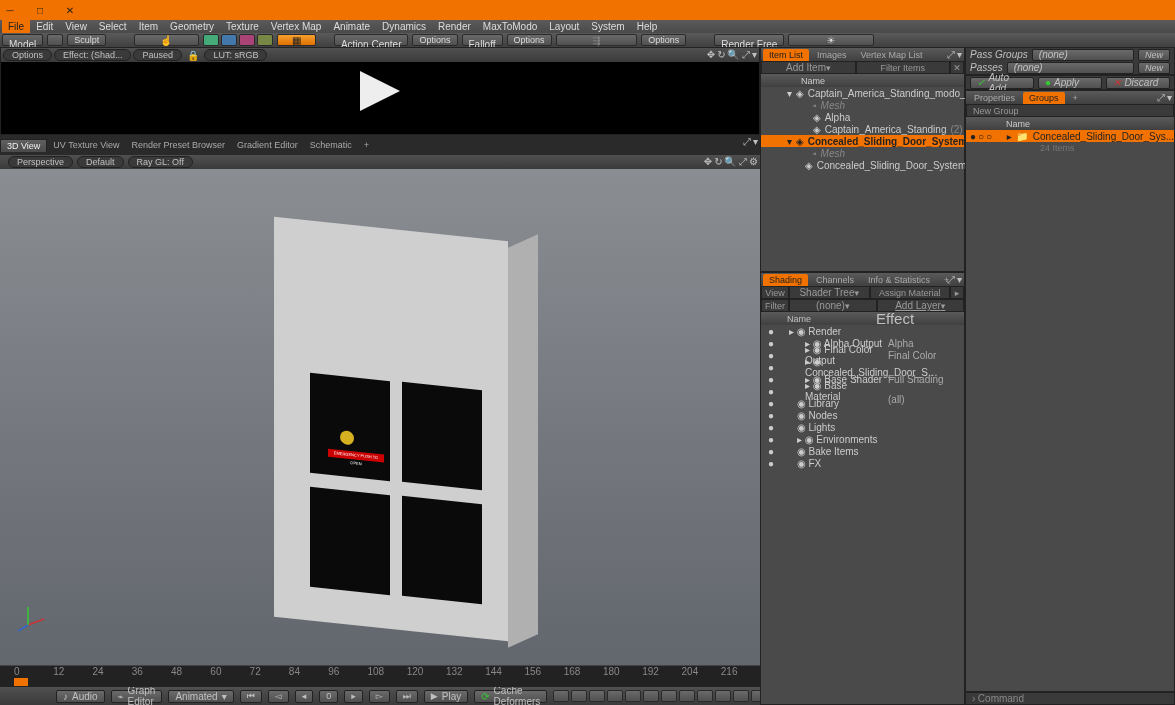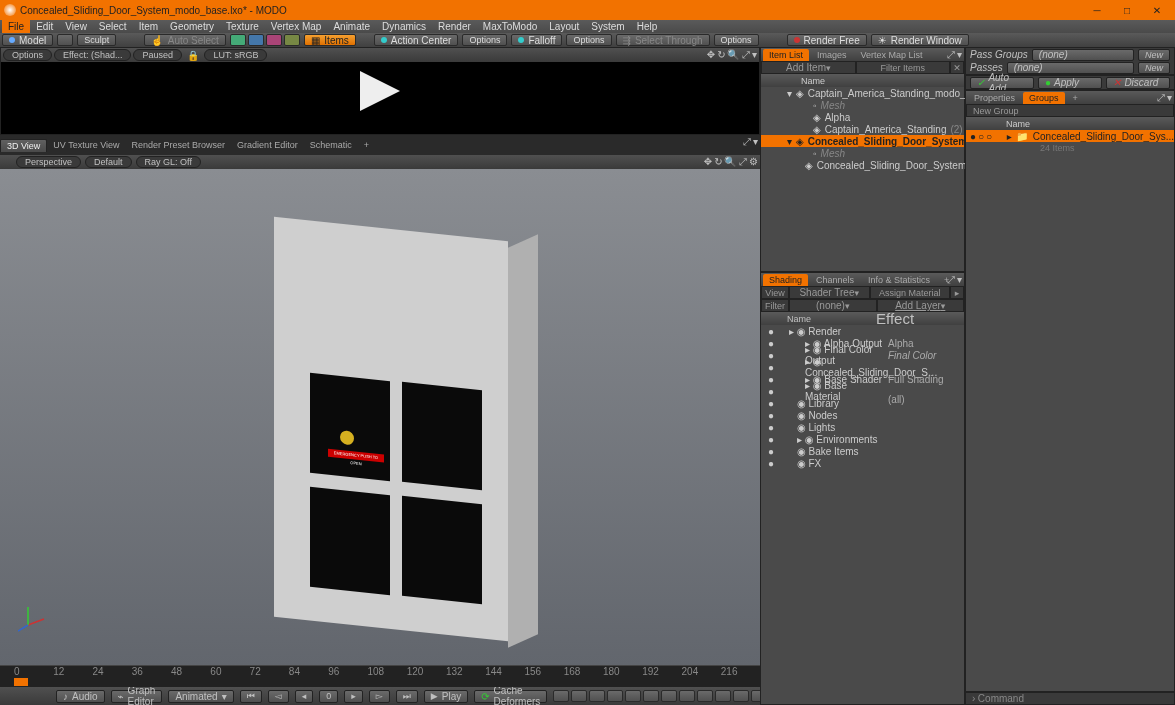--- a/index.html
+++ b/index.html
@@ -5,39 +5,39 @@
 * { margin: 0; padding: 0; box-sizing: border-box; font-family: Arial, sans-serif; font-size: 10px; user-select: none; }
 body { background: #3a3a3a; width: 1175px; height: 705px; overflow: hidden; color: #c0c0c0; }
 .title-bar { height: 20px; background: #f27200; display: flex; align-items: center; padding: 0 4px; font-size: 11px; color: #222; justify-content: space-between; }
 .title-left { display: flex; align-items: center; gap: 4px; }
 .title-right { display: flex; gap: 18px; align-items: center; padding-right: 8px; }
 .win-btn { width: 12px; height: 12px; display: inline-flex; align-items: center; justify-content: center; color: #222; }
 .menu-bar { height: 13px; background: linear-gradient(#5a5a5a,#4a4a4a); display: flex; align-items: center; padding: 0 2px; gap: 0; }
 .menu-item { padding: 0 6px; height: 13px; display: flex; align-items: center; color: #ddd; font-size: 10px; }
 .menu-item.active { background: #f27200; color: #222; }
 .toolbar { height: 14px; background: linear-gradient(#5a5a5a,#404040); display: flex; align-items: center; padding: 0 2px; gap: 4px; }
-.tool-btn { height: 12px; background: linear-gradient(#6a6a6a,#505050); border: 1px solid #2a2a2a; border-radius: 2px; padding: 0 6px; display: flex; align-items: center; gap: 4px; font-size: 9px; color: #ddd; }
+.tool-btn { height: 12px; background: linear-gradient(#6a6a6a,#505050); border: 1px solid #2a2a2a; border-radius: 2px; padding: 0 6px; display: flex; align-items: center; gap: 4px; font-size: 9px; color: #ddd; flex-direction: column; }
 .tool-btn.orange { background: linear-gradient(#f5a030,#e07000); color: #222; }
 .tool-btn .dot { width: 6px; height: 6px; border-radius: 50%; }
 .tool-btn .dot.cyan { background: #3cc; }
 .tool-btn .dot.red { background: #c33; }
 .icon-group { display: flex; gap: 2px; }
 .icon-btn { width: 16px; height: 12px; background: linear-gradient(#6a6a6a,#505050); border: 1px solid #2a2a2a; border-radius: 2px; display: flex; align-items: center; justify-content: center; }
 .main { display: flex; height: 658px; }
 .left-col { width: 760px; display: flex; flex-direction: column; }
 .right-col { width: 415px; display: flex; }
 .preview-panel { height: 88px; background: #000; border: 1px solid #222; position: relative; }
 .preview-header { height: 14px; background: linear-gradient(#505050,#3a3a3a); display: flex; align-items: center; gap: 2px; padding: 0 2px; position: relative; }
 .dropdown-chip { height: 12px; background: #3a3a3a; border: 1px solid #222; border-radius: 7px; padding: 0 8px; display: flex; align-items: center; font-size: 9px; }
 .preview-icons { position: absolute; right: 2px; top: 1px; display: flex; gap: 2px; }
 .play-icon { position: absolute; left: 50%; top: 50%; transform: translate(-50%,-50%); }
 .tabs-row { height: 20px; background: #2a2a2a; display: flex; align-items: center; position: relative; }
 .tab { padding: 0 6px; height: 13px; display: flex; align-items: center; font-size: 9px; color: #aaa; }
 .tab.active { background: linear-gradient(#606060,#4a4a4a); color: #eee; border: 1px solid #222; border-bottom: none; border-radius: 2px 2px 0 0; }
-.sub-toolbar { height: 14px; background: linear-gradient(#505050,#3a3a3a); display: flex; align-items: center; gap: 4px; padding: 0 16px; position: relative; }
+.sub-toolbar { height: 14px; background: linear-gradient(#505050,#3a3a3a); display: flex; align-items: center; gap: 4px; padding: 0 8px; position: relative; }
 .viewport { flex: 1; background: linear-gradient(#8a8d92 0%, #62666d 100%); position: relative; overflow: hidden; }
 .viewport-stats { position: absolute; right: 6px; bottom: 10px; text-align: right; font-size: 9px; color: #c5b060; line-height: 1.2; }
 .axis-gizmo { position: absolute; left: 18px; bottom: 32px; width: 30px; height: 30px; }
 .timeline { height: 22px; background: #222; border-top: 1px solid #444; position: relative; }
 .ruler { height: 12px; display: flex; font-size: 8px; color: #888; position: relative; padding-left: 14px; }
 .ruler span { flex: 1; text-align: left; }
 .transport { height: 18px; background: linear-gradient(#505050,#3a3a3a); display: flex; align-items: center; gap: 6px; padding: 0 56px; }
 .trans-btn { height: 13px; background: linear-gradient(#6a6a6a,#505050); border: 1px solid #222; border-radius: 2px; padding: 0 6px; display: flex; align-items: center; font-size: 9px; gap: 4px; }
 .panel-section { border: 1px solid #222; background: #3a3a3a; }
 .section-header { height: 13px; background: linear-gradient(#5a5a5a,#404040); display: flex; align-items: center; gap: 2px; padding: 0 2px; position: relative; }
@@ -59,24 +59,20 @@
 .wall-front { width: 234px; height: 400px; background: #cfcfcf; position: absolute; top: 0; left: 0; transform: skewY(6deg); }
 .wall-side { width: 30px; height: 400px; background: #b0b0b0; position: absolute; left: 234px; top: 12px; transform: skewY(-24deg); }
 .window { position: absolute; width: 80px; height: 100px; background: #0a0a0a; }
 .label-red { position: absolute; width: 56px; height: 8px; background: #c00; font-size: 4px; color: #fff; text-align: center; line-height: 8px; }
 .label-yellow { position: absolute; width: 14px; height: 14px; background: #d5b020; border-radius: 50%; }
 </style>
 </head>
 <body>
 
 <div class="title-bar">
-  <div class="title-left">
-    <span style="width:12px;height:12px;background:radial-gradient(#fff,#f27200);border-radius:50%;"></span>
-    <span>Concealed_Sliding_Door_System_modo_base.lxo* - MODO</span>
-  </div>
   <div class="title-right">
     <span class="win-btn">─</span>
     <span class="win-btn">□</span>
     <span class="win-btn">✕</span>
   </div>
 </div>
 
 <div class="menu-bar">
   <div class="menu-item active">File</div>
   <div class="menu-item">Edit</div>
@@ -378,21 +374,21 @@
               <span style="color:#aaa;"></span>
             </div>
             <div class="tree-row">
               <span style="width:12px;text-align:center;">●</span>
               <span style="width:103px;padding-left:24px;">▸ <span>◉</span> Alpha Output</span>
               <span style="color:#aaa;">Alpha</span>
             </div>
             <div class="tree-row">
               <span style="width:12px;text-align:center;">●</span>
               <span style="width:103px;padding-left:24px;">▸ <span>◉</span> Final Color Output</span>
-              <span style="color:#aaa;font-style:italic;">Final Color</span>
+              <span style="color:#aaa;">Final Color</span>
             </div>
             <div class="tree-row">
               <span style="width:12px;text-align:center;">●</span>
               <span style="width:103px;padding-left:24px;">▸ <span>◉</span> Concealed_Sliding_Door_S…</span>
               <span style="color:#aaa;"></span>
             </div>
             <div class="tree-row">
               <span style="width:12px;text-align:center;">●</span>
               <span style="width:103px;padding-left:24px;">▸ <span>◉</span> Base Shader</span>
               <span style="color:#aaa;">Full Shading</span>

